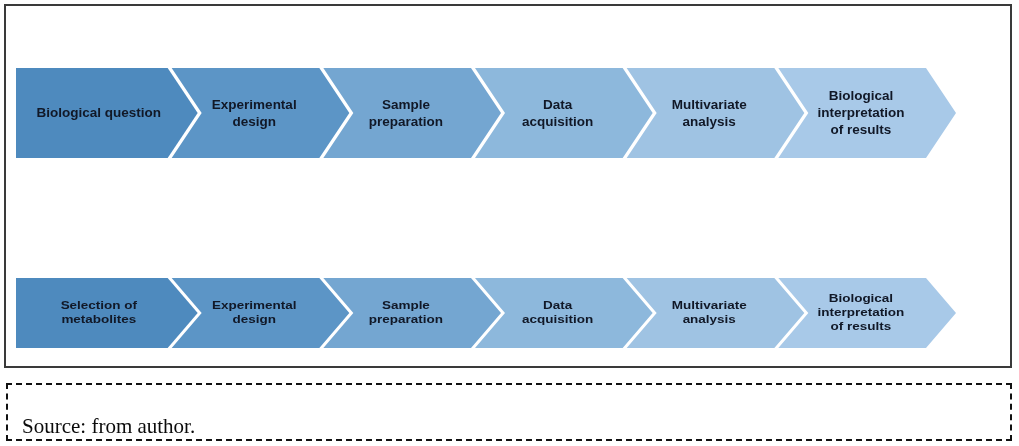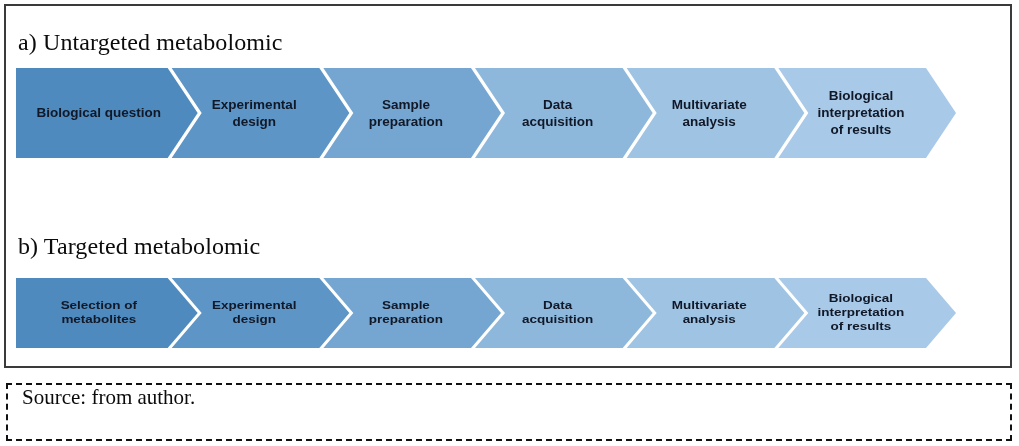--- a/index.html
+++ b/index.html
@@ -70,55 +70,53 @@
   #source-box {
     position: absolute;
     left: 6px;
     top: 383px;
     width: 1006px;
     height: 58px;
     box-sizing: border-box;
     border: 2px dashed #111111;
     background: #ffffff;
     display: flex;
-    align-items: flex-start;
+    align-items: flex-end;
   }
   #source-text {
     padding-left: 14px;
     font-family: "Liberation Serif", "DejaVu Serif", serif;
     font-size: 21px;
     color: #0b0b0b;
     white-space: nowrap;
   }
 </style>
 </head>
 <body>
 
 <div id="figure-frame">
 
-  <div class="panel-title" id="panel-a-title">a) Untargeted metabolomic</div>
 
   <div class="chevron-flow" id="flow-untargeted">
       <svg viewBox="0 0 940 90" preserveAspectRatio="none">
         <path d="M 0 0 L 151.66666666666666 0 L 181.66666666666666 45 L 151.66666666666666 90 L 0 90 Z" fill="#4E8ABE"></path>
         <text class="chev-label" x="82.83333333333333" y="45"><tspan x="82.83333333333333" dy="0">Biological question</tspan></text>
         <path d="M 155.66666666666666 0 L 303.3333333333333 0 L 333.3333333333333 45 L 303.3333333333333 90 L 155.66666666666666 90 L 185.66666666666666 45 Z" fill="#5C95C6"></path>
         <text class="chev-label" x="238.25" y="36.5"><tspan x="238.25" dy="0">Experimental</tspan><tspan x="238.25" dy="17">design</tspan></text>
         <path d="M 307.3333333333333 0 L 455 0 L 485 45 L 455 90 L 307.3333333333333 90 L 337.3333333333333 45 Z" fill="#74A6D1"></path>
         <text class="chev-label" x="389.91666666666663" y="36.5"><tspan x="389.91666666666663" dy="0">Sample</tspan><tspan x="389.91666666666663" dy="17">preparation</tspan></text>
         <path d="M 459 0 L 606.6666666666666 0 L 636.6666666666666 45 L 606.6666666666666 90 L 459 90 L 489 45 Z" fill="#8DB8DC"></path>
         <text class="chev-label" x="541.5833333333334" y="36.5"><tspan x="541.5833333333334" dy="0">Data</tspan><tspan x="541.5833333333334" dy="17">acquisition</tspan></text>
         <path d="M 610.6666666666666 0 L 758.3333333333333 0 L 788.3333333333333 45 L 758.3333333333333 90 L 610.6666666666666 90 L 640.6666666666666 45 Z" fill="#9FC3E3"></path>
         <text class="chev-label" x="693.25" y="36.5"><tspan x="693.25" dy="0">Multivariate</tspan><tspan x="693.25" dy="17">analysis</tspan></text>
         <path d="M 762.3333333333333 0 L 909.9999999999999 0 L 939.9999999999999 45 L 909.9999999999999 90 L 762.3333333333333 90 L 792.3333333333333 45 Z" fill="#A8C9E8"></path>
         <text class="chev-label" x="844.9166666666666" y="28"><tspan x="844.9166666666666" dy="0">Biological</tspan><tspan x="844.9166666666666" dy="17">interpretation</tspan><tspan x="844.9166666666666" dy="17">of results</tspan></text>
       </svg>
     </div>
 
-  <div class="panel-title" id="panel-b-title">b) Targeted metabolomic</div>
 
   <div class="chevron-flow" id="flow-targeted">
       <svg viewBox="0 0 940 84" preserveAspectRatio="none">
         <path d="M 0 0 L 151.66666666666666 0 L 181.66666666666666 42 L 151.66666666666666 84 L 0 84 Z" fill="#4E8ABE"></path>
         <text class="chev-label" x="82.83333333333333" y="33.5"><tspan x="82.83333333333333" dy="0">Selection of</tspan><tspan x="82.83333333333333" dy="17">metabolites</tspan></text>
         <path d="M 155.66666666666666 0 L 303.3333333333333 0 L 333.3333333333333 42 L 303.3333333333333 84 L 155.66666666666666 84 L 185.66666666666666 42 Z" fill="#5C95C6"></path>
         <text class="chev-label" x="238.25" y="33.5"><tspan x="238.25" dy="0">Experimental</tspan><tspan x="238.25" dy="17">design</tspan></text>
         <path d="M 307.3333333333333 0 L 455 0 L 485 42 L 455 84 L 307.3333333333333 84 L 337.3333333333333 42 Z" fill="#74A6D1"></path>
         <text class="chev-label" x="389.91666666666663" y="33.5"><tspan x="389.91666666666663" dy="0">Sample</tspan><tspan x="389.91666666666663" dy="17">preparation</tspan></text>
         <path d="M 459 0 L 606.6666666666666 0 L 636.6666666666666 42 L 606.6666666666666 84 L 459 84 L 489 42 Z" fill="#8DB8DC"></path>

